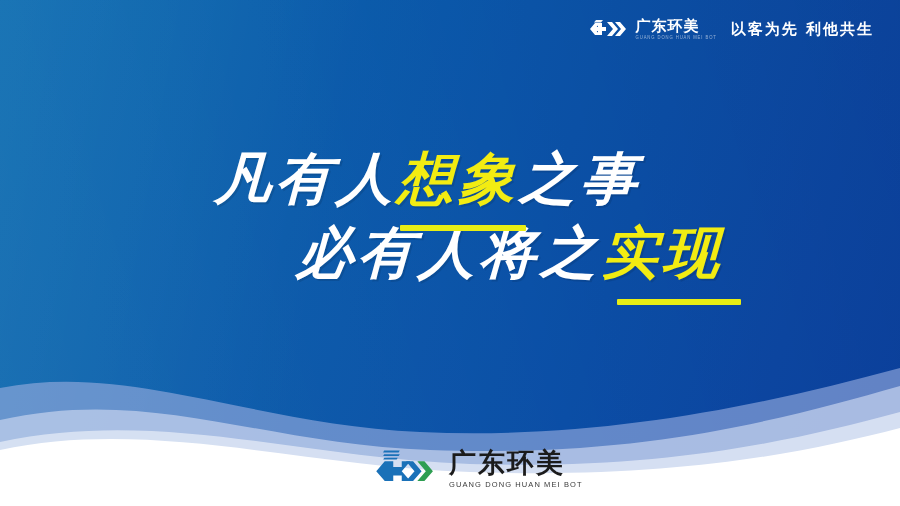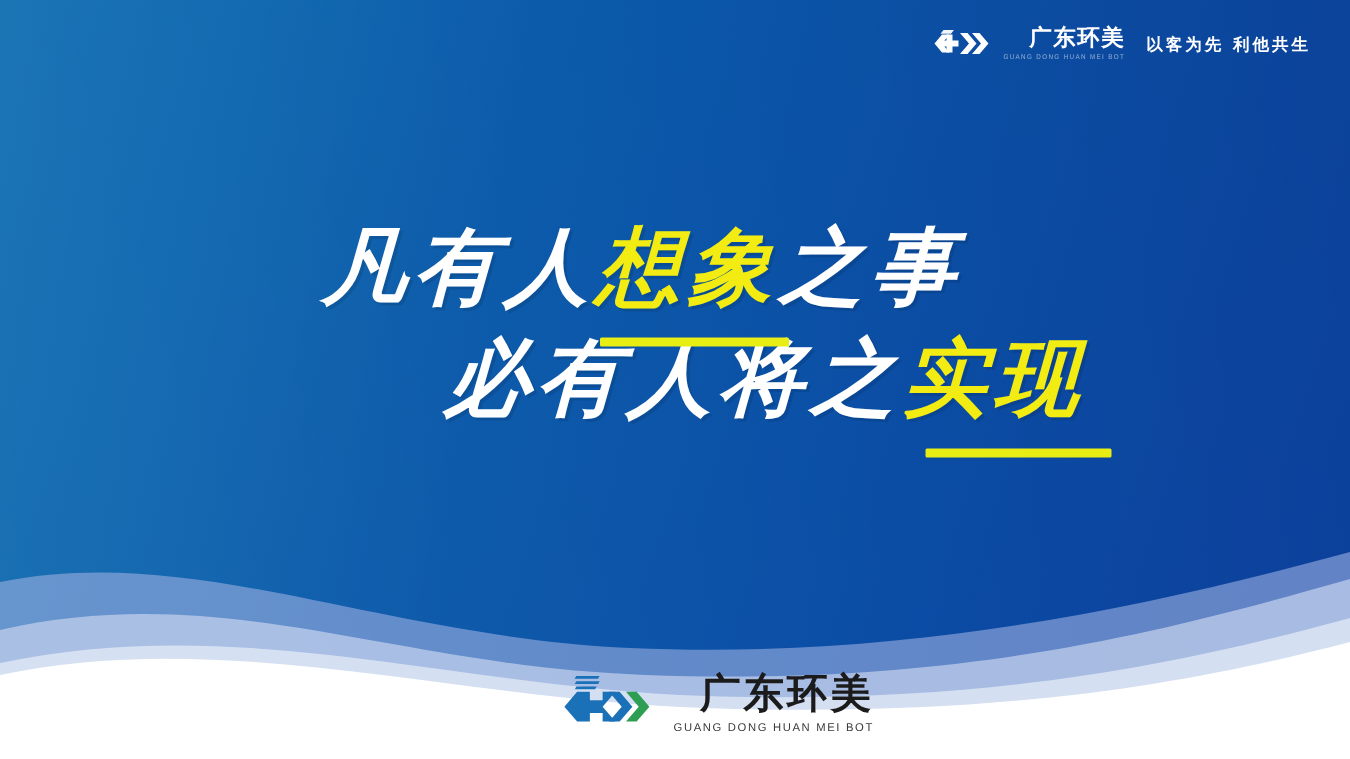--- a/index.html
+++ b/index.html
@@ -14,21 +14,20 @@
     overflow: hidden;
     font-family: "Liberation Sans", "DejaVu Sans", sans-serif;
     background: linear-gradient(108deg,
                 #0a6bb0 0%,
                 #0a63ad 18%,
                 #0a5aaa 34%,
                 #0b54a8 50%,
                 #0b4ea6 66%,
                 #0c47a4 84%,
                 #0c42a2 100%);
-    text-align: right;
   }
   
   .bg-sheen {
     position: absolute;
     inset: 0;
     background:
       linear-gradient(100deg, rgba(255,255,255,0.045) 0%, rgba(255,255,255,0.0) 38%),
       linear-gradient(255deg, rgba(0,0,0,0.06) 0%, rgba(0,0,0,0.0) 45%);
     pointer-events: none;
   }
@@ -70,21 +69,21 @@
     color: rgba(255,255,255,0.55);
     font-size: 4.2px;
     letter-spacing: 0.9px;
     margin-top: 2.5px;
     transform: scaleY(1.1);
     transform-origin: left top;
     white-space: nowrap;
   }
   .hdr-tagline {
     color: #ffffff;
-    font-size: 11px;
+    font-size: 15px;
     font-weight: 600;
     letter-spacing: 2px;
     font-family: "DejaVu Serif", "Liberation Serif", serif;
     white-space: nowrap;
   }
 
   
   .headline {
     position: absolute;
     left: 0;

